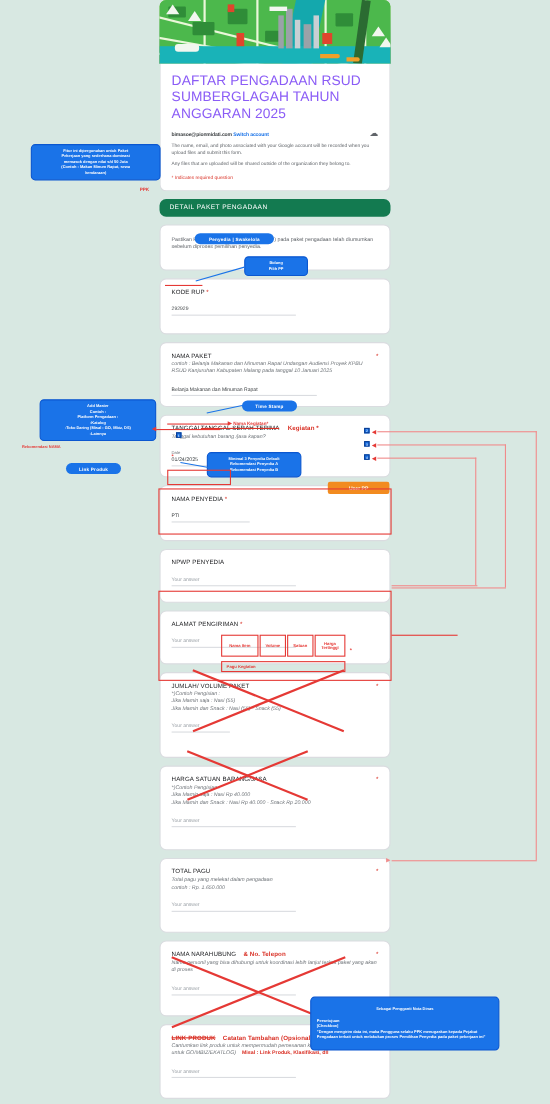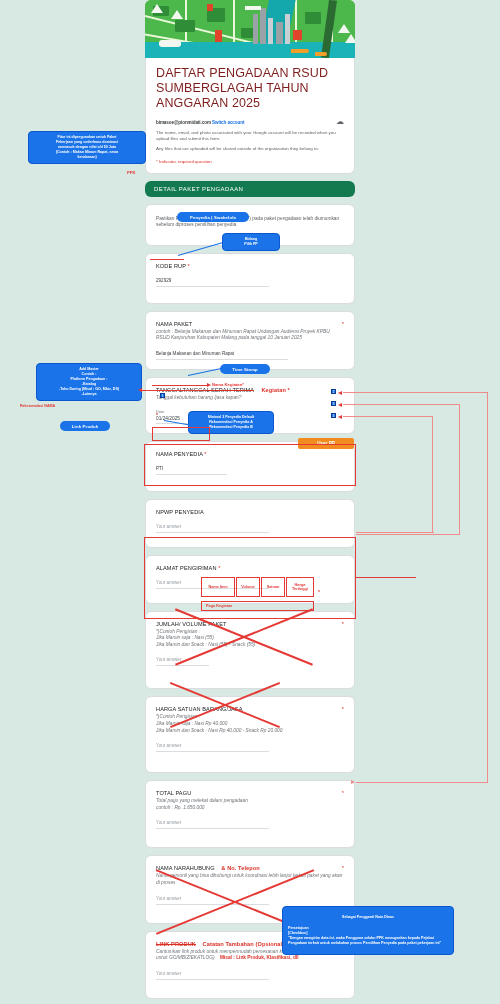--- a/index.html
+++ b/index.html
@@ -56,21 +56,21 @@
   }
 
   
   .card {
     background:#fff; border:1px solid #dadce0; border-radius:6px;
     padding:9px 10px; margin-bottom:7px; position:relative;
   }
   .card.top { border-radius:0 0 6px 6px; border-top:none; padding-top:8px; margin-bottom:7px; }
 
   .formtitle {
-    font-size:12.5px; line-height:15px; color:#7f1d1d; font-weight:400;
+    font-size:12.5px; line-height:15px; color:#8b5cf6; font-weight:400;
     letter-spacing:.1px; margin-bottom:7px;
   }
   .emailrow { display:flex; align-items:center; justify-content:space-between; }
   .emailtxt { font-size:4.6px; font-weight:bold; color:#3c4043; letter-spacing:-.1px;}
   .emailtxt .lnk { color:#1a73e8; font-weight:bold; }
   .cloudicon { color:#5f6368; font-size:8px; line-height:8px; }
   .notetxt { font-size:4.4px; color:#5f6368; line-height:6.2px; margin-top:4px; }
   .reqnote { font-size:4.4px; color:#d93025; margin-top:6px; }
 
   .sechead {

